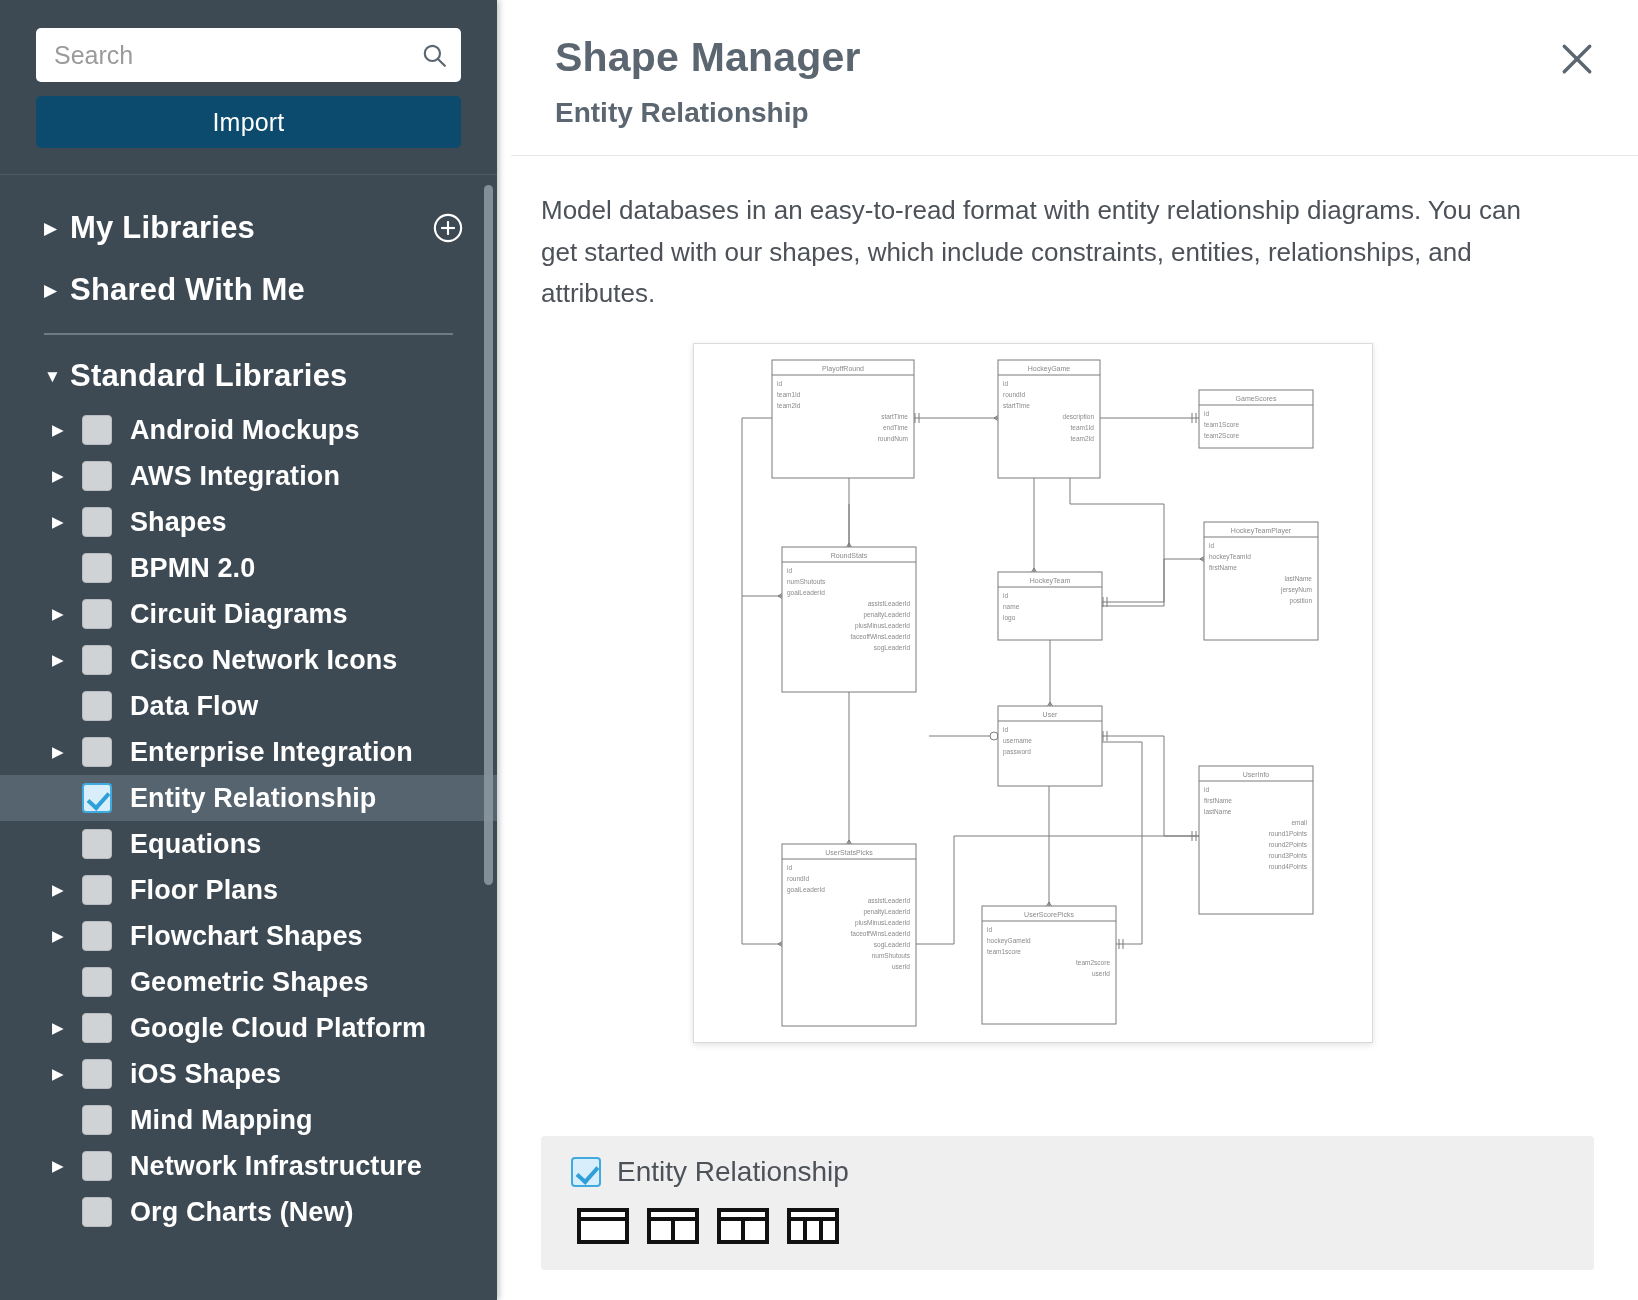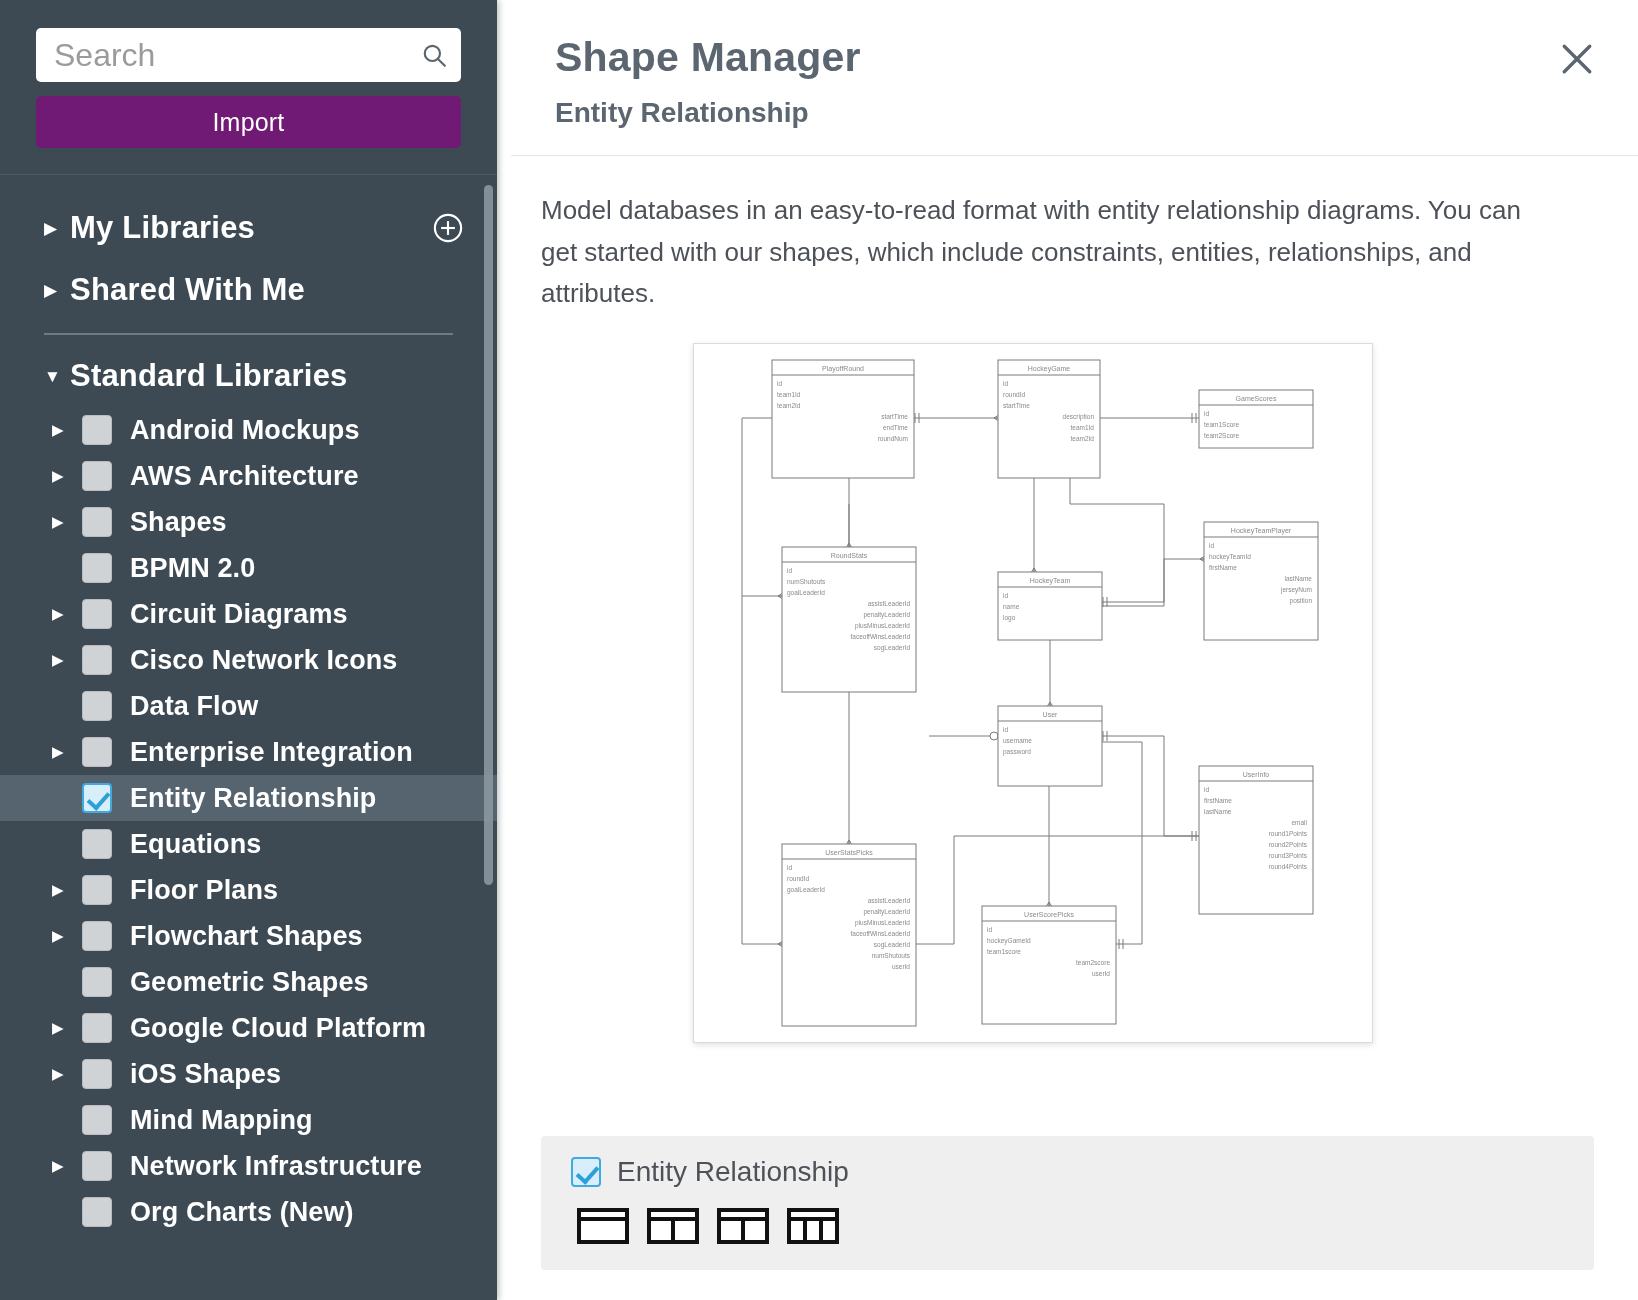--- a/index.html
+++ b/index.html
@@ -30,31 +30,31 @@
     display: flex; flex-direction: column;
     box-shadow: 2px 0 6px rgba(0,0,0,.25);
   }
   .sidebar-top { padding: 28px 36px 26px 36px; border-bottom: 1px solid #4e5a65; }
   .search-wrap {
     position: relative; background: #ffffff; border-radius: 5px;
     height: 54px; display: flex; align-items: center;
   }
   .search-input {
     border: none; outline: none; background: transparent;
-    font-family: "Liberation Sans", sans-serif; font-size: 32px;
+    font-family: "Liberation Sans", sans-serif; font-size: 25px;
     color: #333; padding: 0 41px 0 18px; width: 100%; height: 100%;
   }
   .search-input::placeholder { color: #9b9b9b; }
   .search-icon {
     position: absolute; right: 14px; top: 50%; transform: translateY(-50%);
     width: 26px; height: 26px; pointer-events: none;
   }
   .import-btn {
     margin-top: 14px; width: 100%; height: 52px;
-    background: #701a75; border: none; border-radius: 5px;
+    background: #0c4a6e; border: none; border-radius: 5px;
     color: #fff; font-family: "Liberation Sans", sans-serif;
     font-size: 25px; cursor: pointer; letter-spacing: .2px;
   }
 
   .sidebar-scroll {
     flex: 1; overflow: hidden; position: relative;
     padding: 22px 0 0 0;
   }
   .scroll-thumb {
     position: absolute; right: 4px; top: 10px; width: 9px; height: 700px;
@@ -211,21 +211,21 @@
 
       <div id="lib-list">
           <div class="lib-row">
             <span class="caret">▶</span>
             <span class="cb"></span>
             <span class="lib-label">Android Mockups</span>
           </div>
           <div class="lib-row">
             <span class="caret">▶</span>
             <span class="cb"></span>
-            <span class="lib-label">AWS Architecture</span>
+            <span class="lib-label">AWS Integration</span>
           </div>
           <div class="lib-row">
             <span class="caret">▶</span>
             <span class="cb"></span>
             <span class="lib-label">Shapes</span>
           </div>
           <div class="lib-row">
             <span class="caret"></span>
             <span class="cb"></span>
             <span class="lib-label">BPMN 2.0</span>

